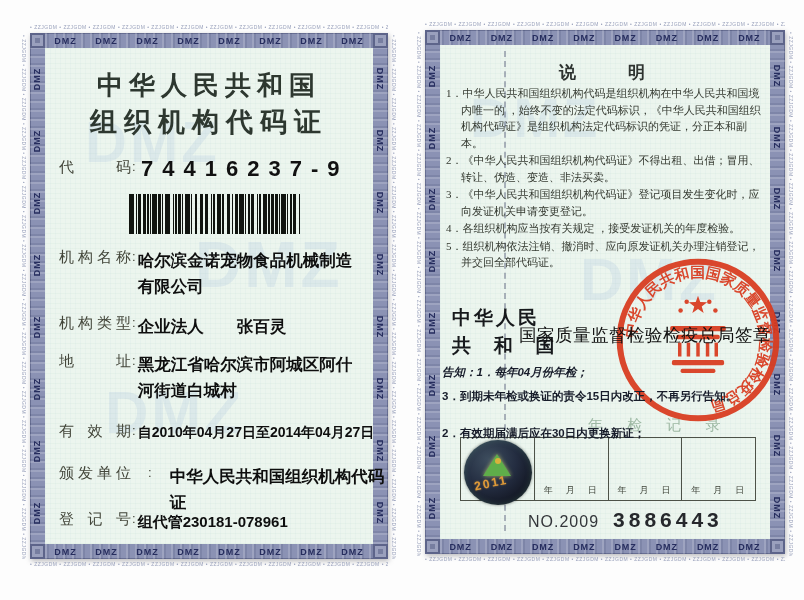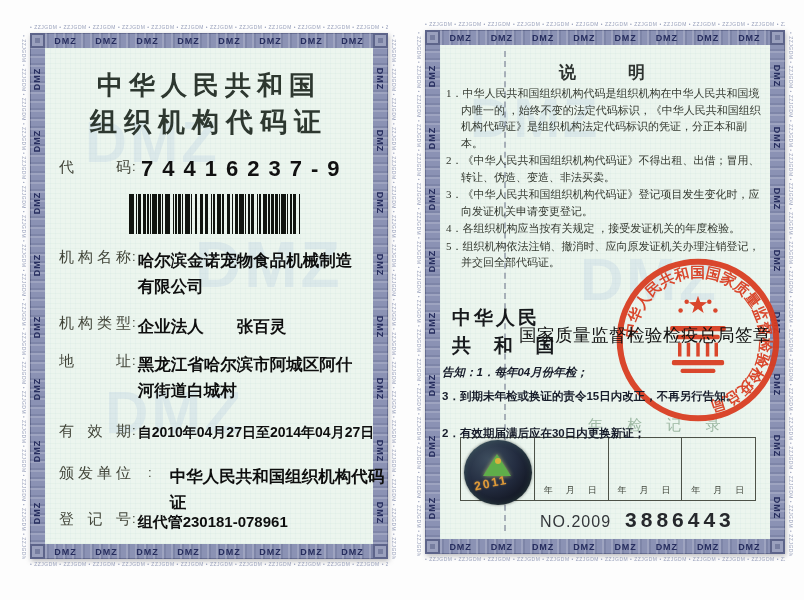--- a/index.html
+++ b/index.html
@@ -80,21 +80,21 @@
   .hologram{position:absolute;left:24px;top:395px;width:68px;height:65px;border-radius:50%;z-index:5;
     background:radial-gradient(circle at 36% 30%, #3d4d5e 0%, #232c40 45%, #11141f 80%);
     box-shadow:0 0 3px rgba(0,0,0,.5), inset 0 0 6px rgba(120,200,160,.25);}
   .holo-tri{position:absolute;left:19px;top:14px;width:0;height:0;
     border-left:14px solid transparent;border-right:14px solid transparent;border-bottom:22px solid #5fae4a;
     filter:drop-shadow(0 0 2px rgba(220,230,120,.7));}
   .holo-dot{position:absolute;left:31px;top:18px;width:6px;height:6px;border-radius:50%;background:#d8b23c;}
   .holo-year{position:absolute;left:10px;top:36px;font-size:12px;font-weight:bold;color:#e09a38;
     transform:rotate(-12deg);letter-spacing:2px;text-shadow:0 0 2px rgba(255,180,60,.5);}
   .serial{position:absolute;left:88px;top:463px;display:flex;align-items:baseline;z-index:2;}
-  .serial .pre{font-size:16px;color:#33363a;letter-spacing:1px;margin-left:12px;}
+  .serial .pre{font-size:16px;color:#33363a;letter-spacing:1px;}
   .serial .num{font-size:21px;font-weight:bold;color:#26282c;letter-spacing:4px;margin-left:14px;}
   .seal{position:absolute;left:171px;top:208px;width:174px;height:174px;z-index:5;opacity:.93;}
   .foldline{position:absolute;left:64px;top:6px;bottom:8px;width:0;border-left:2px dashed rgba(45,52,90,.35);z-index:0;}
 </style>
 </head>
 <body>
 
 <div class="page" style="left:30px;top:33px;width:358px;height:526px;">
   <div class="micro micro-top"> • ZZJGDM • ZZJGDM • ZZJGDM • ZZJGDM • ZZJGDM • ZZJGDM • ZZJGDM • ZZJGDM • ZZJGDM • ZZJGDM • ZZJGDM • ZZJGDM • ZZJGDM • ZZJGDM • ZZJGDM • ZZJGDM • ZZJGDM • ZZJGDM • ZZJGDM • ZZJGDM • ZZJGDM • ZZJGDM • ZZJGDM • ZZJGDM • ZZJGDM • ZZJGDM • ZZJGDM • ZZJGDM • ZZJGDM • ZZJGDM</div>
   <div class="micro micro-bottom"> • ZZJGDM • ZZJGDM • ZZJGDM • ZZJGDM • ZZJGDM • ZZJGDM • ZZJGDM • ZZJGDM • ZZJGDM • ZZJGDM • ZZJGDM • ZZJGDM • ZZJGDM • ZZJGDM • ZZJGDM • ZZJGDM • ZZJGDM • ZZJGDM • ZZJGDM • ZZJGDM • ZZJGDM • ZZJGDM • ZZJGDM • ZZJGDM • ZZJGDM • ZZJGDM • ZZJGDM • ZZJGDM • ZZJGDM • ZZJGDM</div>

